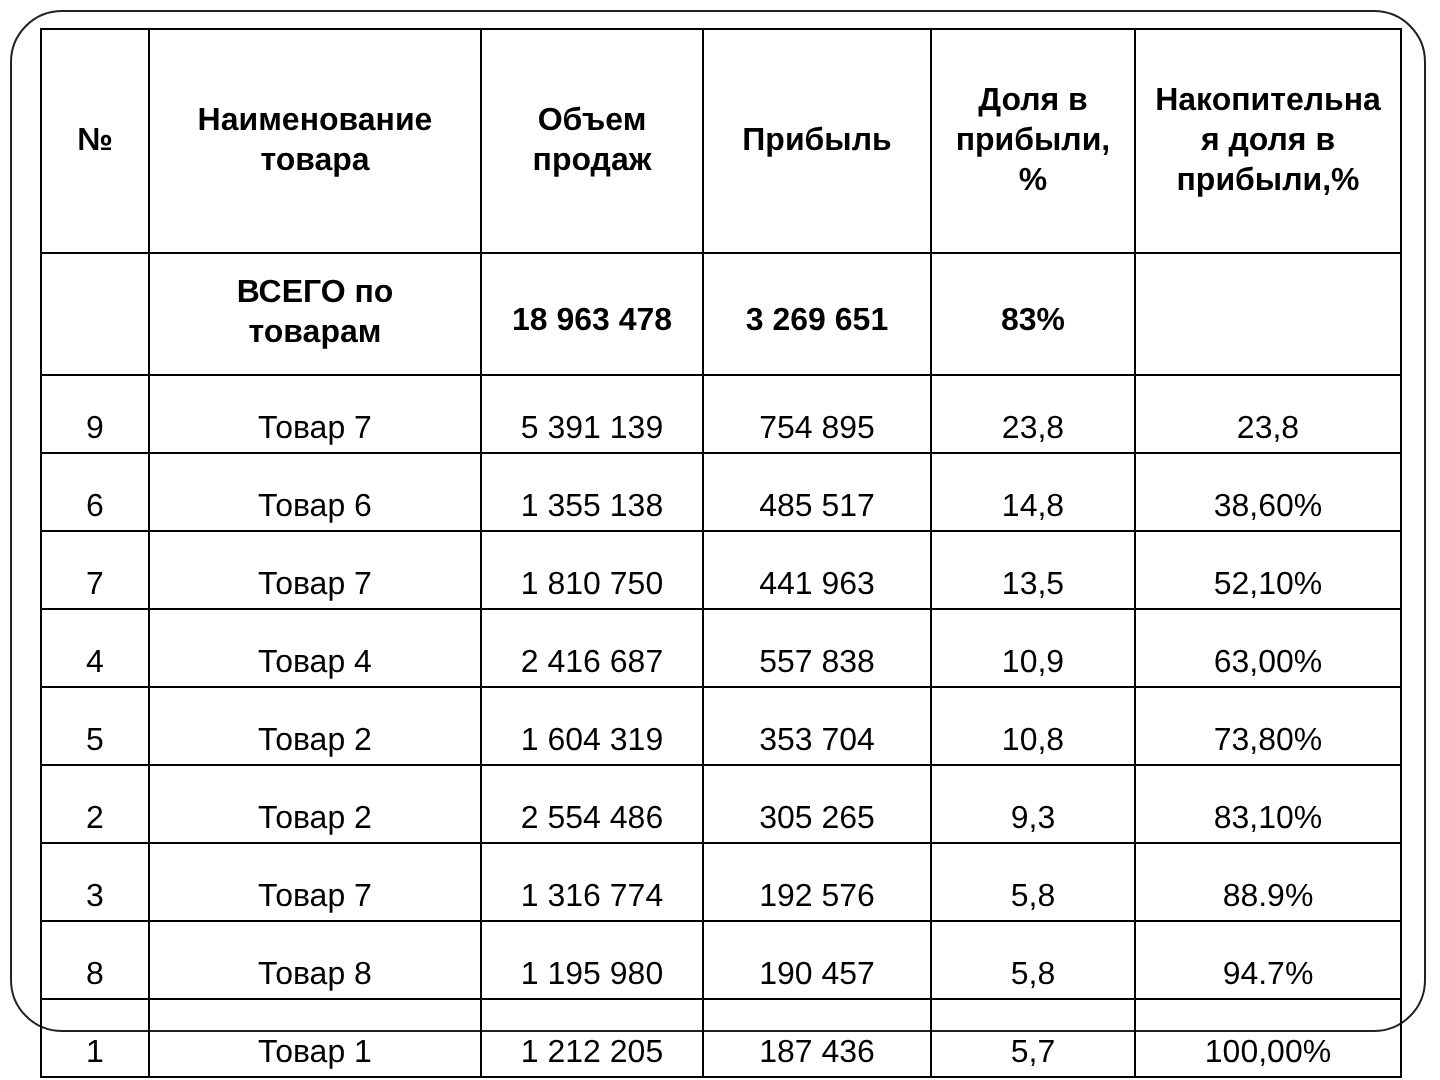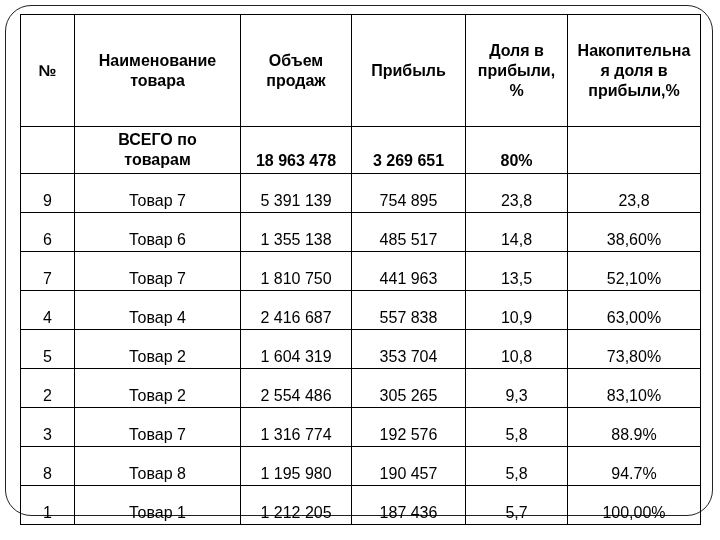--- a/index.html
+++ b/index.html
@@ -5,21 +5,21 @@
   html, body { margin:0; padding:0; background:#ffffff; }
   body { width:720px; height:540px; position:relative; overflow:hidden;
          font-family:"Liberation Sans", sans-serif; color:#000; }
   .frame { position:absolute; left:5px; top:5px; width:708px; height:511px;
            border:1.3px solid #222; border-radius:26px; box-sizing:border-box; }
   table.sales { position:absolute; left:20px; top:14px; border-collapse:collapse;
                 table-layout:fixed; width:681px; }
   table.sales td { border:1.4px solid #000; text-align:center; padding:0;
                    font-size:16px; line-height:19px; overflow:hidden; }
   tr.hdr td { height:111px; font-weight:bold; vertical-align:middle; font-size:16px; line-height:20px; }
-  tr.total td { height:43px; font-weight:bold; vertical-align:bottom; padding-bottom:3px; }
+  tr.total td { height:43px; font-weight:bold; vertical-align:bottom; padding-bottom:17px; }
   tr.total td.name { vertical-align:middle; padding-bottom:0; line-height:20px;margin-top:24px; }
   tr.row td { height:36px; vertical-align:bottom; padding-bottom:2px; }
   .c1 { width:54px; } .c2 { width:166px; } .c3 { width:111px; }
   .c4 { width:114px; } .c5 { width:102px; } .c6 { width:133px; }
   .pre { white-space:pre-line; }
 </style>
 </head>
 <body>
 
 <div class="frame"></div>
@@ -47,21 +47,21 @@
     <td class="pre">Накопительна
 я доля в
 прибыли,%</td>
   </tr>
   <tr class="total">
     <td></td>
     <td class="pre name">ВСЕГО по
 товарам</td>
     <td>18 963 478</td>
     <td>3 269 651</td>
-    <td>80%</td>
+    <td>83%</td>
     <td></td>
   </tr>
   <tr class="row">
     <td>9</td>
     <td>Товар 7</td>
     <td>5 391 139</td>
     <td>754 895</td>
     <td>23,8</td>
     <td>23,8</td>
   </tr>

